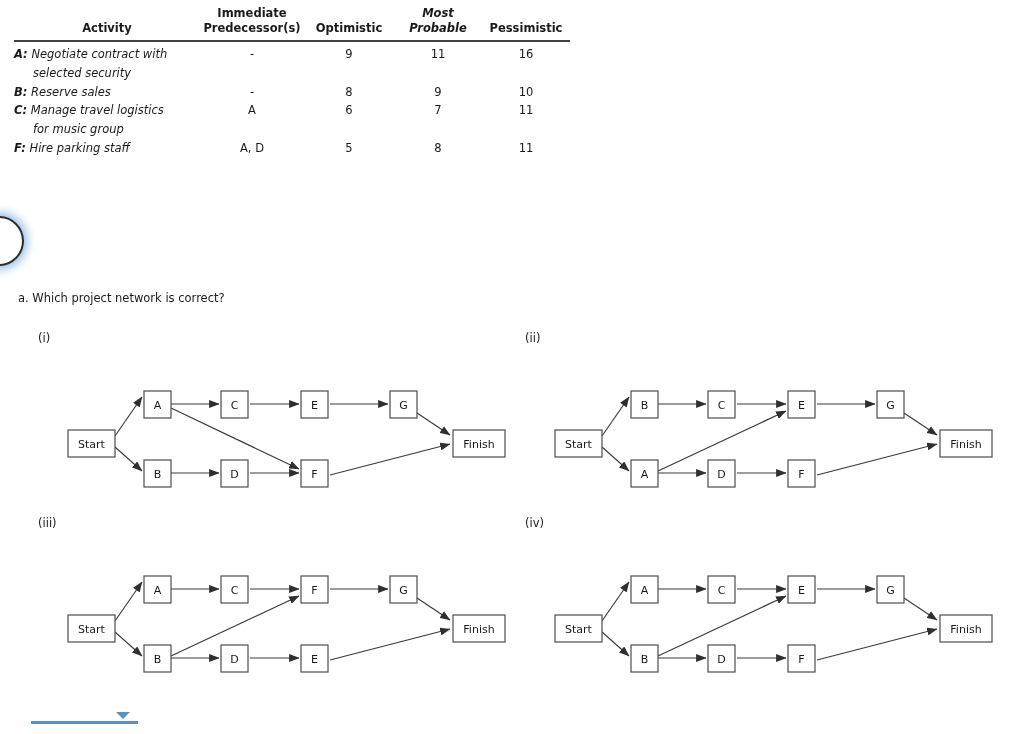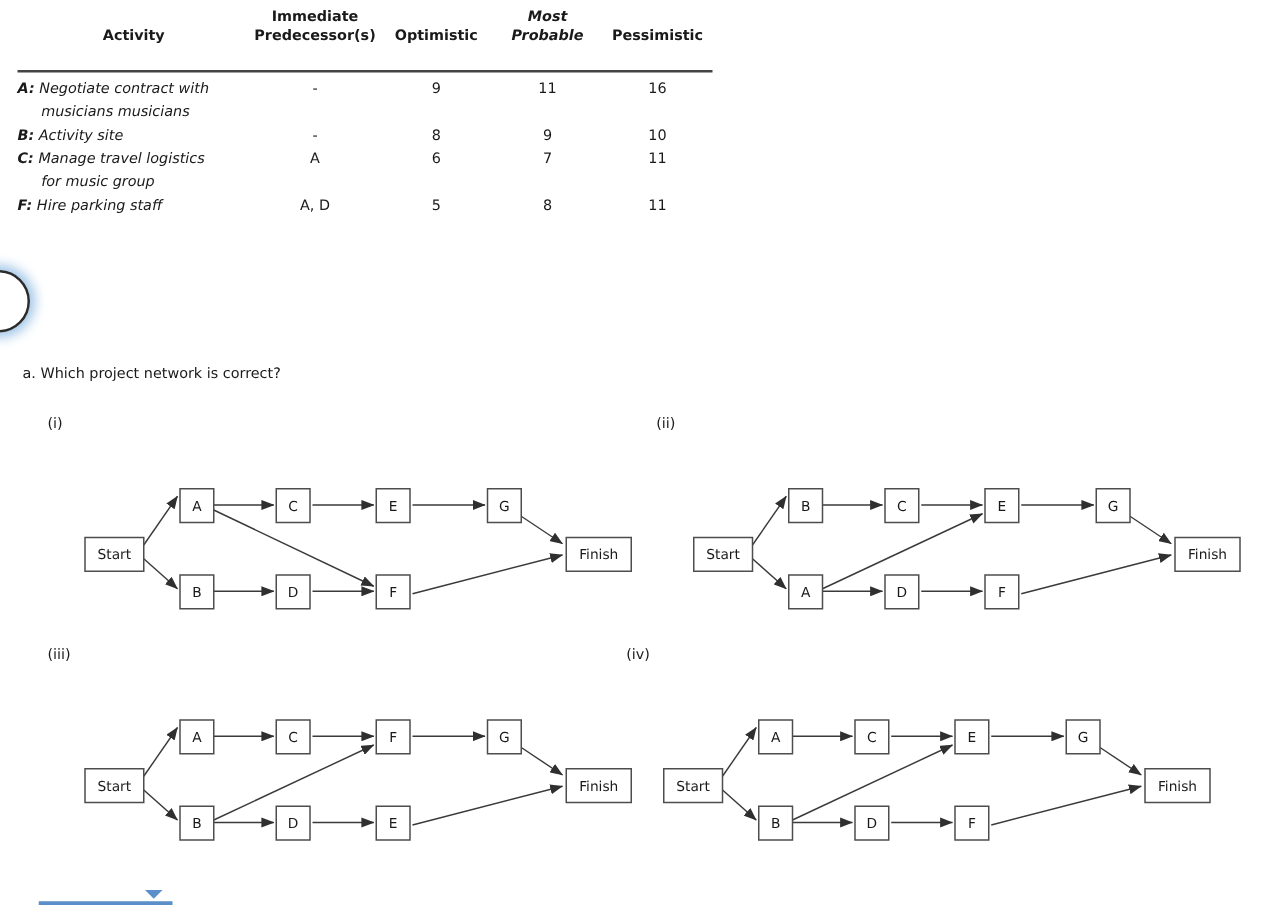--- a/index.html
+++ b/index.html
@@ -45,21 +45,21 @@
     line-height: 15px;
     vertical-align: bottom;
     text-align: center;
   }
   .act-table th.col-activity { width: 186px; }
   .act-table th.col-pred     { width: 104px; }
   .act-table th.col-opt      { width: 90px; }
   .act-table th.col-prob     { width: 88px; font-style: italic; }
   .act-table th.col-pess     { width: 88px; }
   .hdr-line2 { display: block; }
-  thead tr.hdr-row th { padding-bottom: 20px; }
+  thead tr.hdr-row th { padding-bottom: 4px; }
   .rule-row td {
     padding: 0;
     height: 5px;
   }
   .rule {
     height: 2px;
     background: #444;
     width: 100%;
   }
   .act-table td {
@@ -140,31 +140,31 @@
       <td colspan="5">
           <div class="rule"></div>
         </td>
     </tr>
   </thead>
   <tbody>
     <tr>
       <td class="c-activity">
         <span class="act-key">A:</span>
         <span>Negotiate contract with</span>
-        <span class="act-cont">musicians musicians</span>
+        <span class="act-cont">selected security</span>
       </td>
       <td class="c-pred">-</td>
       <td class="c-num">9</td>
       <td class="c-num">11</td>
       <td class="c-num">16</td>
     </tr>
     <tr>
       <td class="c-activity">
         <span class="act-key">B:</span>
-        <span>Activity site</span>
+        <span>Reserve sales</span>
       </td>
       <td class="c-pred">-</td>
       <td class="c-num">8</td>
       <td class="c-num">9</td>
       <td class="c-num">10</td>
     </tr>
     <tr>
       <td class="c-activity">
         <span class="act-key">C:</span>
         <span>Manage travel logistics</span>
@@ -318,21 +318,21 @@
       <text x="314.5" y="83.5">F</text>
       <text x="403.5" y="83.5">G</text>
       <text x="157.5" y="152.5">B</text>
       <text x="234.5" y="152.5">D</text>
       <text x="314.5" y="152.5">E</text>
       <text x="479" y="122.5">Finish</text>
     </g>
   </svg>
 </div>
 
-<div class="panel" style="left:463px; top:510px; width:537px; height:180px;">
+<div class="panel" style="left:487px; top:510px; width:537px; height:180px;">
   <div class="panel-label" style="left:38px; top:6px;">(iv)</div>
   <svg class="netsvg" width="537" height="180" viewBox="0 0 537 180">
     <defs>
       <marker id="ah4" markerWidth="9" markerHeight="7" refX="8.6" refY="3.5" orient="auto">
         <polygon points="0 0, 9 3.5, 0 7" fill="#2f2f2f"></polygon>
       </marker>
     </defs>
     <g fill="none" stroke="#3a3a3a" stroke-width="1.15" marker-end="url(#ah4)">
       <path d="M115,111 L142,72"></path>
       <path d="M115,122 L142,146"></path>

